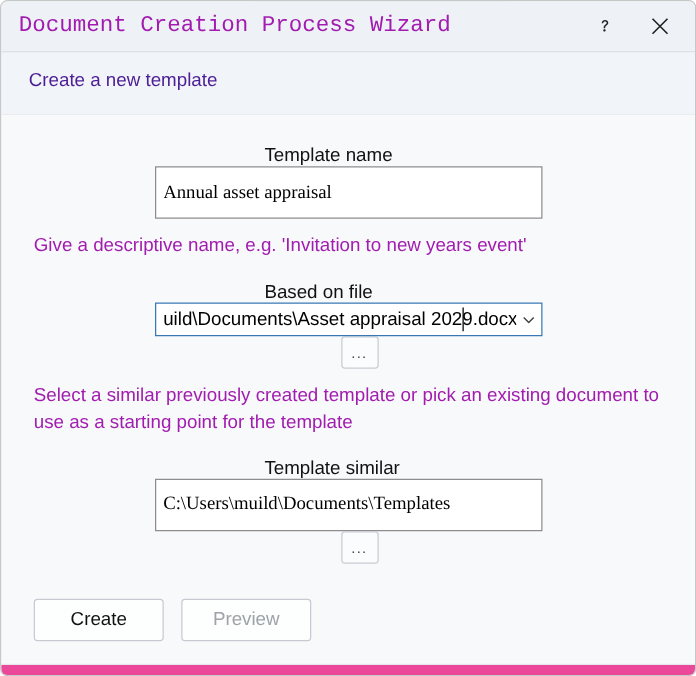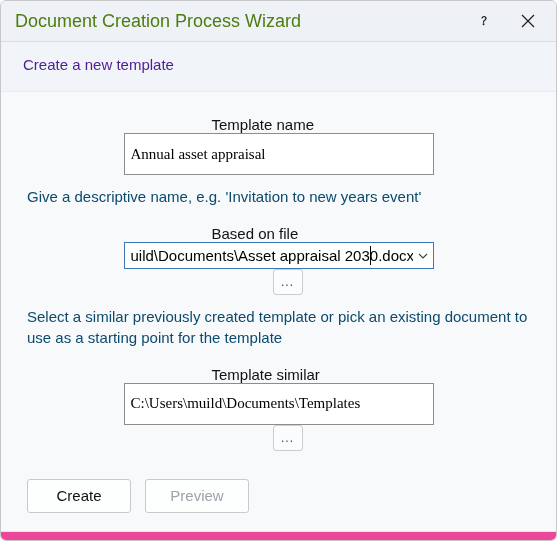--- a/index.html
+++ b/index.html
@@ -22,21 +22,22 @@
   .titlebar {
     height: 48px;
     display: flex; align-items: center;
     padding: 0 6px 0 14px;
     background: #eef2f7;
     border-bottom: 1px solid #d9dde2;
   }
   .title-text {
     flex: 1;
     font-size: 18px;
-    color: #4d7c0f;
+    color: #a21caf;
+    font-family: Liberation Mono, monospace;
   }
   .titlebar-btn {
     width: 44px; height: 40px;
     display: flex; align-items: center; justify-content: center;
     color: #222;
   }
   .titlebar-btn svg { width: 14px; height: 14px; }
   .subtitle-row {
     padding: 14px 12px 18px 22px;
     font-size: 15px;
@@ -66,21 +67,21 @@
     background: #fff;
     border: 1px solid #8d8d8d;
     padding: 20px 6px;
     font-family: Liberation Serif, serif;
     font-size: 15px;
     outline: none;
   }
   .name-input { width: 310px; }
   .helper {
     font-size: 15px;
-    color: #0c4a6e;
+    color: #a21caf;
     margin: 4px 0 18px 0;
     line-height: 1.35;
   }
   .combo-wrap {
     position: relative;
     width: 310px;
     height: 27px;
     background: #fff;
     border: 1px solid #3a78b5;
     display: flex; align-items: center;
@@ -170,21 +171,21 @@
 
     <div class="row">
       <div class="label">Template name</div>
       <input class="text-input name-input" type="text" value="Annual asset appraisal" style="">
     </div>
     <div class="helper">Give a descriptive name, e.g. 'Invitation to new years event'</div>
 
     <div class="row">
       <div class="label">Based on file</div>
       <div class="combo-wrap">
-        <div class="combo-text">uild\Documents\Asset appraisal 2030.docx</div>
+        <div class="combo-text">uild\Documents\Asset appraisal 2029.docx</div>
         <div class="combo-cursor"></div>
         <div class="combo-arrow">
           <svg viewBox="0 0 10 6">
             <path d="M1 1 L5 5 L9 1" stroke="#444" stroke-width="1.2" fill="none"></path>
           </svg>
         </div>
       </div>
       <div class="browse-btn">...</div>
     </div>
     <div class="helper">Select a similar previously created template or pick an existing document to use as a starting point for the template</div>

